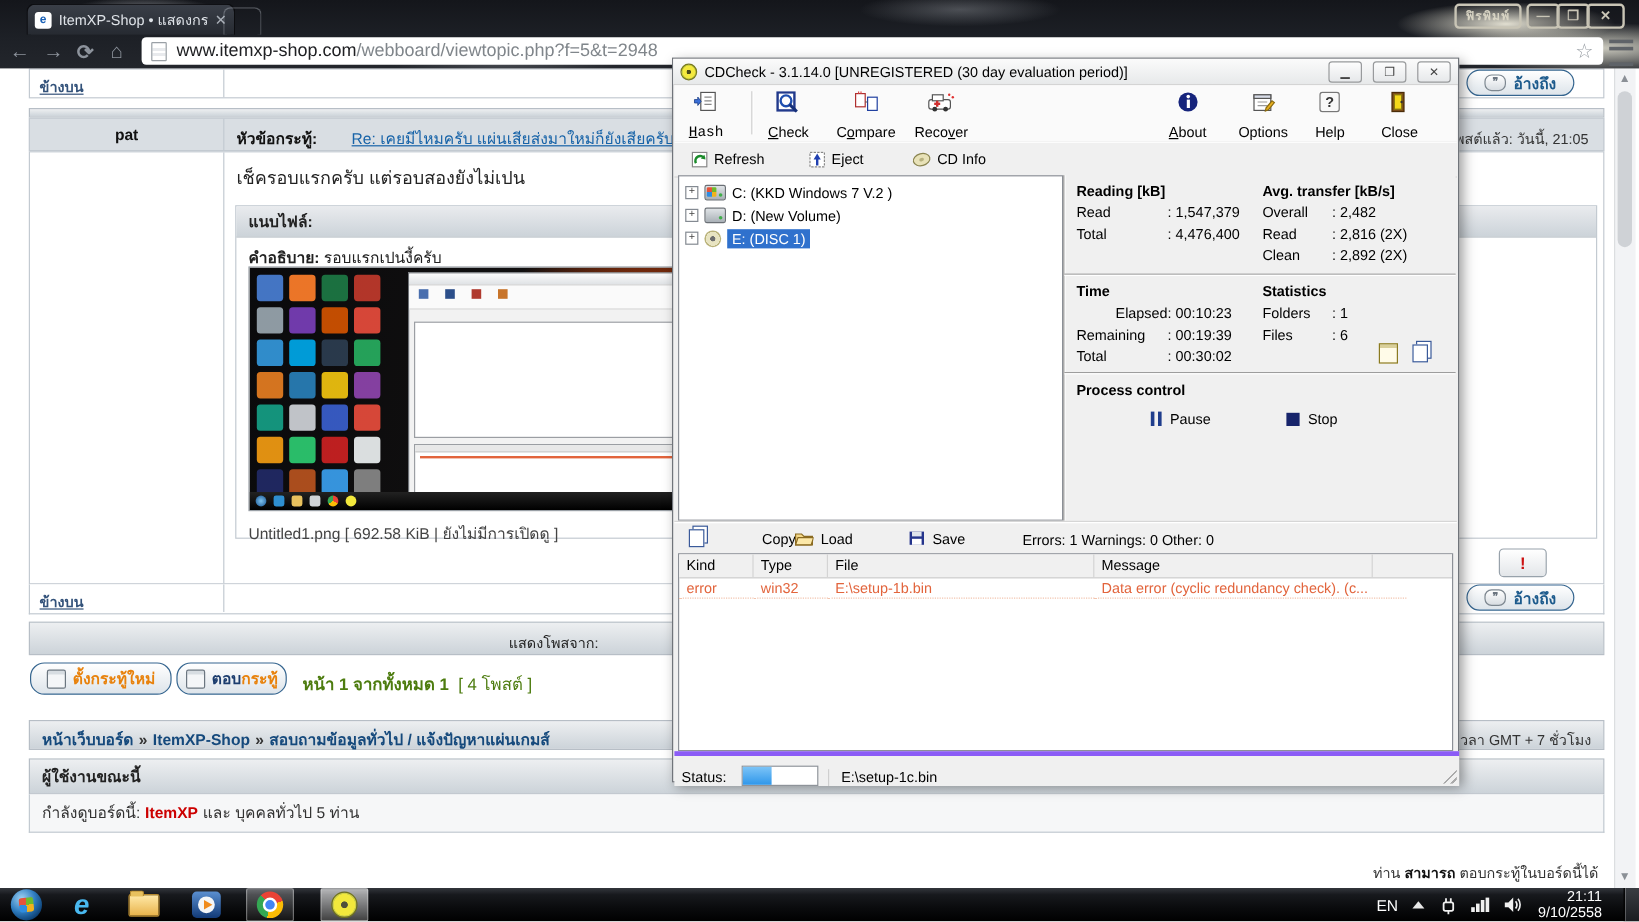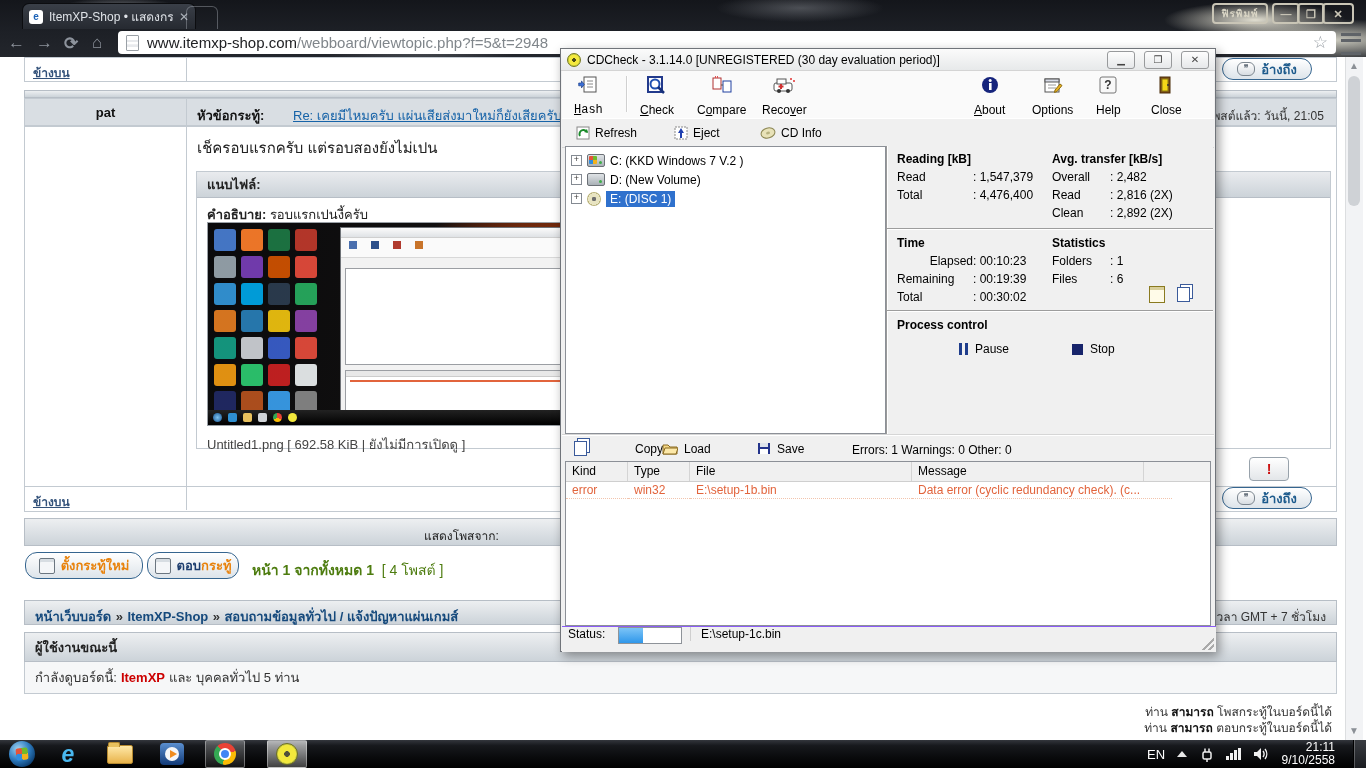--- a/index.html
+++ b/index.html
@@ -132,21 +132,21 @@
   .clipico{width:14px;height:15px;border:1px solid #8a7a20;background:#fffbe8;box-shadow:inset 0 3px 0 #d9cf9a;}
   .copyico{width:11px;height:13px;border:1px solid #3a5a9a;background:#fff;box-shadow:3px -3px 0 -1px #fff,3px -3px 0 0 #3a5a9a;}
   .errbar{left:1px;top:385px;width:652px;height:27px;background:#f0f0f0;border-top:1px solid #d6d6d6;box-shadow:inset 0 1px 0 #fff;}
   .ebtn{position:absolute;top:4px;height:19px;display:flex;align-items:center;gap:6px;font-size:12px;color:#000;}
   .errsum{position:absolute;left:290px;top:8px;font-size:12px;color:#000;}
   .elist{left:4px;top:412px;width:646px;height:165px;background:#fff;border:1px solid #8c9097;box-sizing:border-box;}
   .ehead{display:flex;height:19px;background:#f0f0f0;border-bottom:1px solid #cfcfcf;}
   .ehead div{font-size:12px;color:#000;padding:2px 6px;border-right:1px solid #d4d4d4;box-sizing:border-box;}
   .erow{display:flex;height:17px;color:#e2643c;font-size:12px;}
   .erow div{padding:1px 6px;box-sizing:border-box;border-bottom:1px dotted #f2c4ad;white-space:nowrap;overflow:hidden;}
-  .statusbar{left:1px;top:577px;width:654px;height:25px;background:#f0f0f0;border-top:1px solid #8b5cf6;display:flex;align-items:flex-start;}
+  .statusbar{left:1px;top:577px;width:654px;height:25px;background:#f0f0f0;border-top:4px solid #8b5cf6;display:flex;align-items:flex-end;}
   .statuscell{font-size:12px;color:#000;padding:0 6px;}
   .pframe{width:64px;height:17px;border:1px solid #8e9399;background:#fff;box-sizing:border-box;}
   .pfill{height:100%;background:linear-gradient(180deg,#7cc4f7,#2f97ea);}
   .grip{position:absolute;right:2px;bottom:2px;width:12px;height:12px;
     background:linear-gradient(135deg,transparent 0 50%,#aaa 50% 60%,transparent 60% 75%,#aaa 75% 85%,transparent 85%);}
 
   
   #taskbar{left:0;top:740px;width:1366px;height:28px;z-index:40;
     background:linear-gradient(180deg,#33363c 0%,#17191d 20%,#0a0b0d 60%,#000 100%);display:flex;align-items:center;}
   .orb{width:26px;height:26px;margin-left:9px;border-radius:50%;
@@ -317,23 +317,20 @@
 
     <div class="abs gbar" style="left:24px;top:575px;width:1313px;height:30px;display:flex;align-items:center;">
       <span class="onlinehdr" style="margin-left:10px;">ผู้ใช้งานขณะนี้</span>
     </div>
     <div class="abs onlinerow" style="left:24px;top:605px;width:1313px;height:32px;border-top:none;">
       <span>กำลังดูบอร์ดนี้:</span>
       <a href="#" class="redbold" style="text-decoration:none;">ItemXP</a>
       <span>และ บุคคลทั่วไป 5 ท่าน</span>
     </div>
 
-    <div class="abs perm" style="left:900px;top:645px;width:432px;">
-      <span>ท่าน</span> <b>สามารถ</b> <span>โพสกระทู้ในบอร์ดนี้ได้</span>
-    </div>
     <div class="abs perm" style="left:900px;top:661px;width:432px;">
       <span>ท่าน</span> <b>สามารถ</b> <span>ตอบกระทู้ในบอร์ดนี้ได้</span>
     </div>
   </div>
 
   <div class="abs sbar"></div>
   <div class="abs sarrow" style="top:60px;">▲</div>
   <div class="abs sthumb"></div>
   <div class="abs sarrow" style="top:725px;">▼</div>
 

